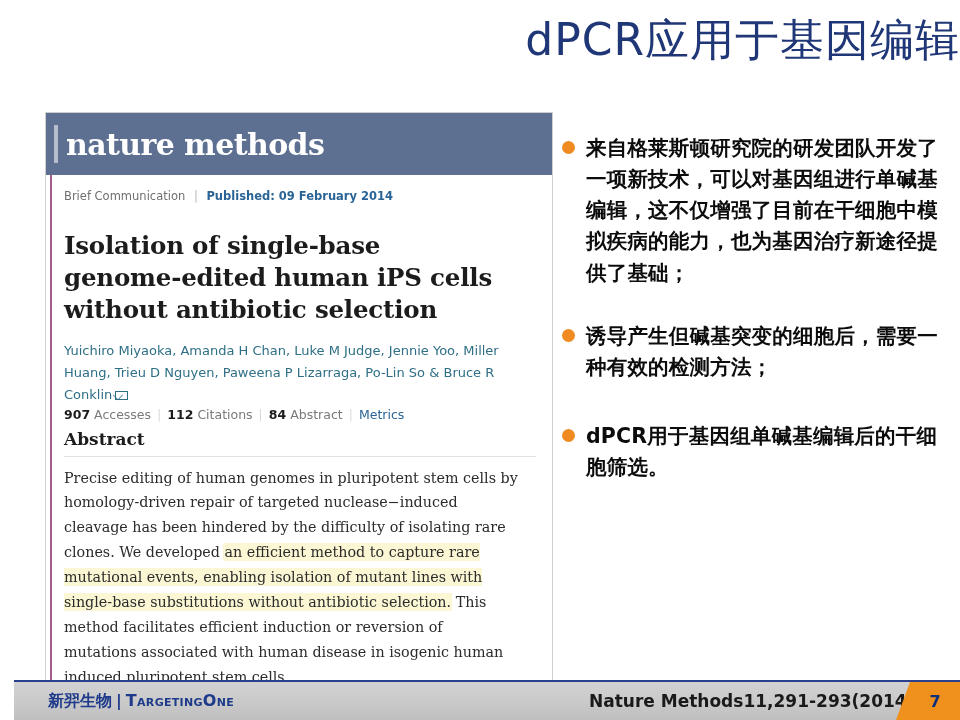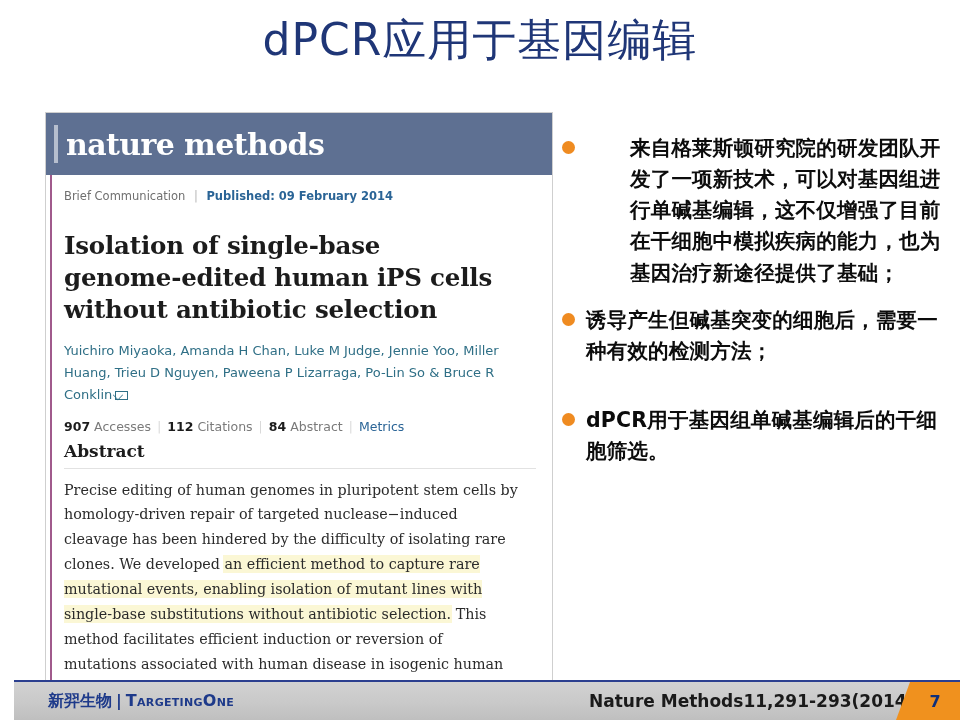--- a/index.html
+++ b/index.html
@@ -14,21 +14,21 @@
     overflow: hidden;
     position: relative;
   }
 
   
   #slide-title {
     position: absolute;
     left: 0;
     top: 14px;
     width: 960px;
-    text-align: center;
+    text-align: right;
     font-size: 44px;
     font-weight: 400;
     letter-spacing: 1px;
     color: #1f3677;
     font-family: "DejaVu Sans", "Liberation Sans", sans-serif;
     line-height: 1.2;
     white-space: nowrap;
   }
 
   
@@ -110,21 +110,20 @@
     letter-spacing: -0.2px;
     margin: 0 0 14px 0;
     max-width: 430px;
   }
 
   #authors {
     font-family: "DejaVu Sans", "Liberation Sans", sans-serif;
     font-size: 13px;
     line-height: 1.72;
     color: #2f6f86;
-    margin-bottom: 12px;
     max-width: 468px;
   }
   #envelope-icon {
     display: inline-block;
     width: 13px;
     height: 9px;
     border: 1.3px solid #2f6f86;
     position: relative;
     vertical-align: -1px;
     margin-left: 3px;
@@ -308,21 +307,21 @@
 
     <h2 id="abstract-heading">Abstract</h2>
 
     <p id="abstract-text"><span>Precise editing of human genomes in pluripotent stem cells by homology-driven repair of targeted nuclease−induced cleavage has been hindered by the difficulty of isolating rare clones. We developed </span><span class="hl">an efficient method to capture rare mutational events, enabling isolation of mutant lines with single-base substitutions without antibiotic selection.</span><span> This method facilitates efficient induction or reversion of mutations associated with human disease in isogenic human induced pluripotent stem cells.</span></p>
 
   </div>
 </div>
 
 <div id="bullets">
 
-  <div class="bullet-row" style="margin-bottom:16px;gap:44px;">
+  <div class="bullet-row" style="margin-bottom:32px;">
     <span class="bullet-dot"></span>
     <span class="bullet-text">来自格莱斯顿研究院的研发团队开发了一项新技术，可以对基因组进行单碱基编辑，这不仅增强了目前在干细胞中模拟疾病的能力，也为基因治疗新途径提供了基础；</span>
   </div>
 
   <div class="bullet-row" style="margin-bottom:38px;">
     <span class="bullet-dot"></span>
     <span class="bullet-text">诱导产生但碱基突变的细胞后，需要一种有效的检测方法；</span>
   </div>
 
   <div class="bullet-row">

